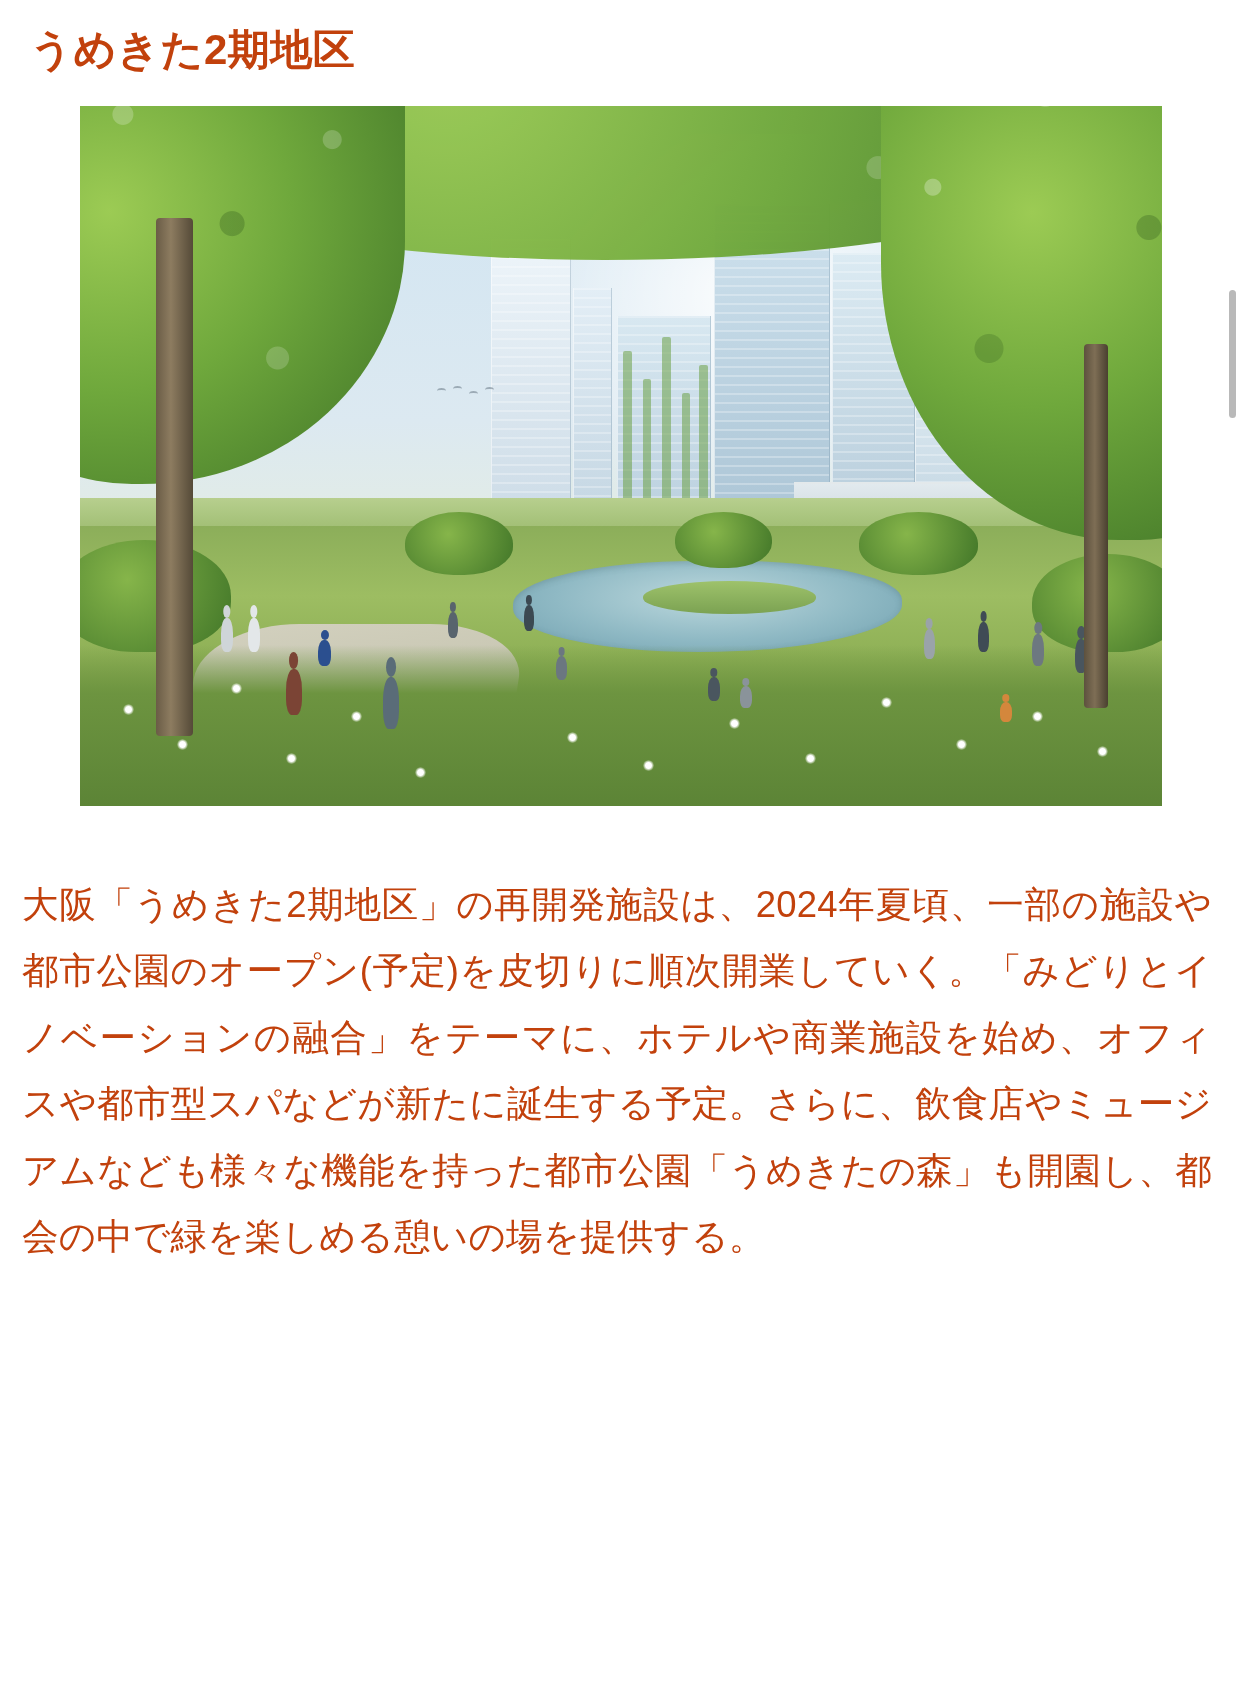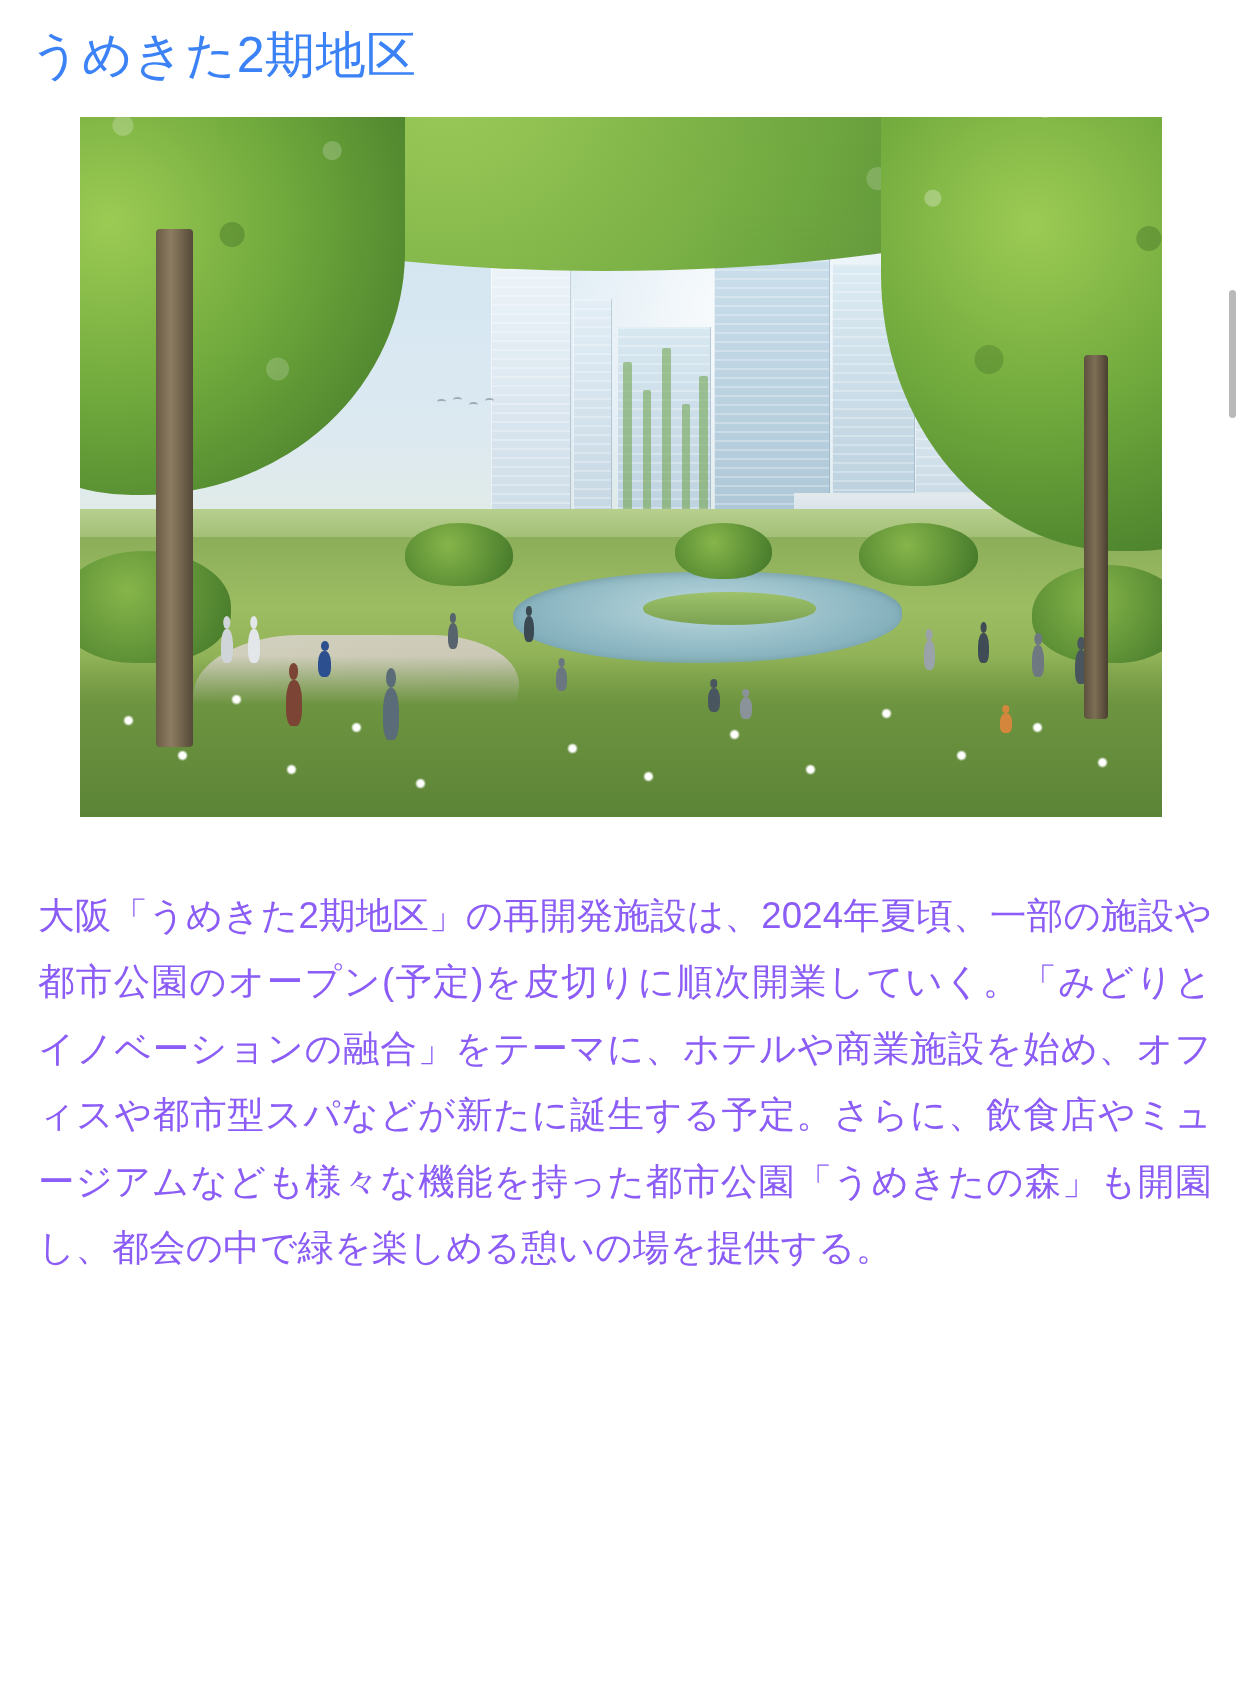--- a/index.html
+++ b/index.html
@@ -15,25 +15,25 @@
     position: relative;
     overflow: hidden;
   }
   .page {
     width: 1242px;
     box-sizing: border-box;
     padding: 0 22px;
     position: relative;
   }
   .article-title {
-    font-size: 50px;
-    font-weight: normal;
+    font-size: 42px;
+    font-weight: bold;
     letter-spacing: 0.5px;
     margin: 22px 0 28px 8px;
-    color: #3b82f6;
+    color: #c2410c;
   }
 
   
   .hero-figure {
     margin: 0;
     padding: 0;
   }
   .hero {
     position: relative;
     width: 1082px;
@@ -240,24 +240,24 @@
   .caption {
     text-align: center;
     font-size: 27px;
     color: #3a3a3a;
     margin: 58px 0 0;
     letter-spacing: 0.3px;
   }
 
   
   .body-text {
-    margin: 66px 8px 0 16px;
+    margin: 66px 8px 0 0;
     font-size: 36.5px;
     line-height: 1.82;
-    color: #8b5cf6;
+    color: #c2410c;
     letter-spacing: 0.2px;
     text-align: justify;
   }
 
   
   .scrollbar-track {
     position: absolute;
     top: 0;
     right: 3px;
     width: 7px;

